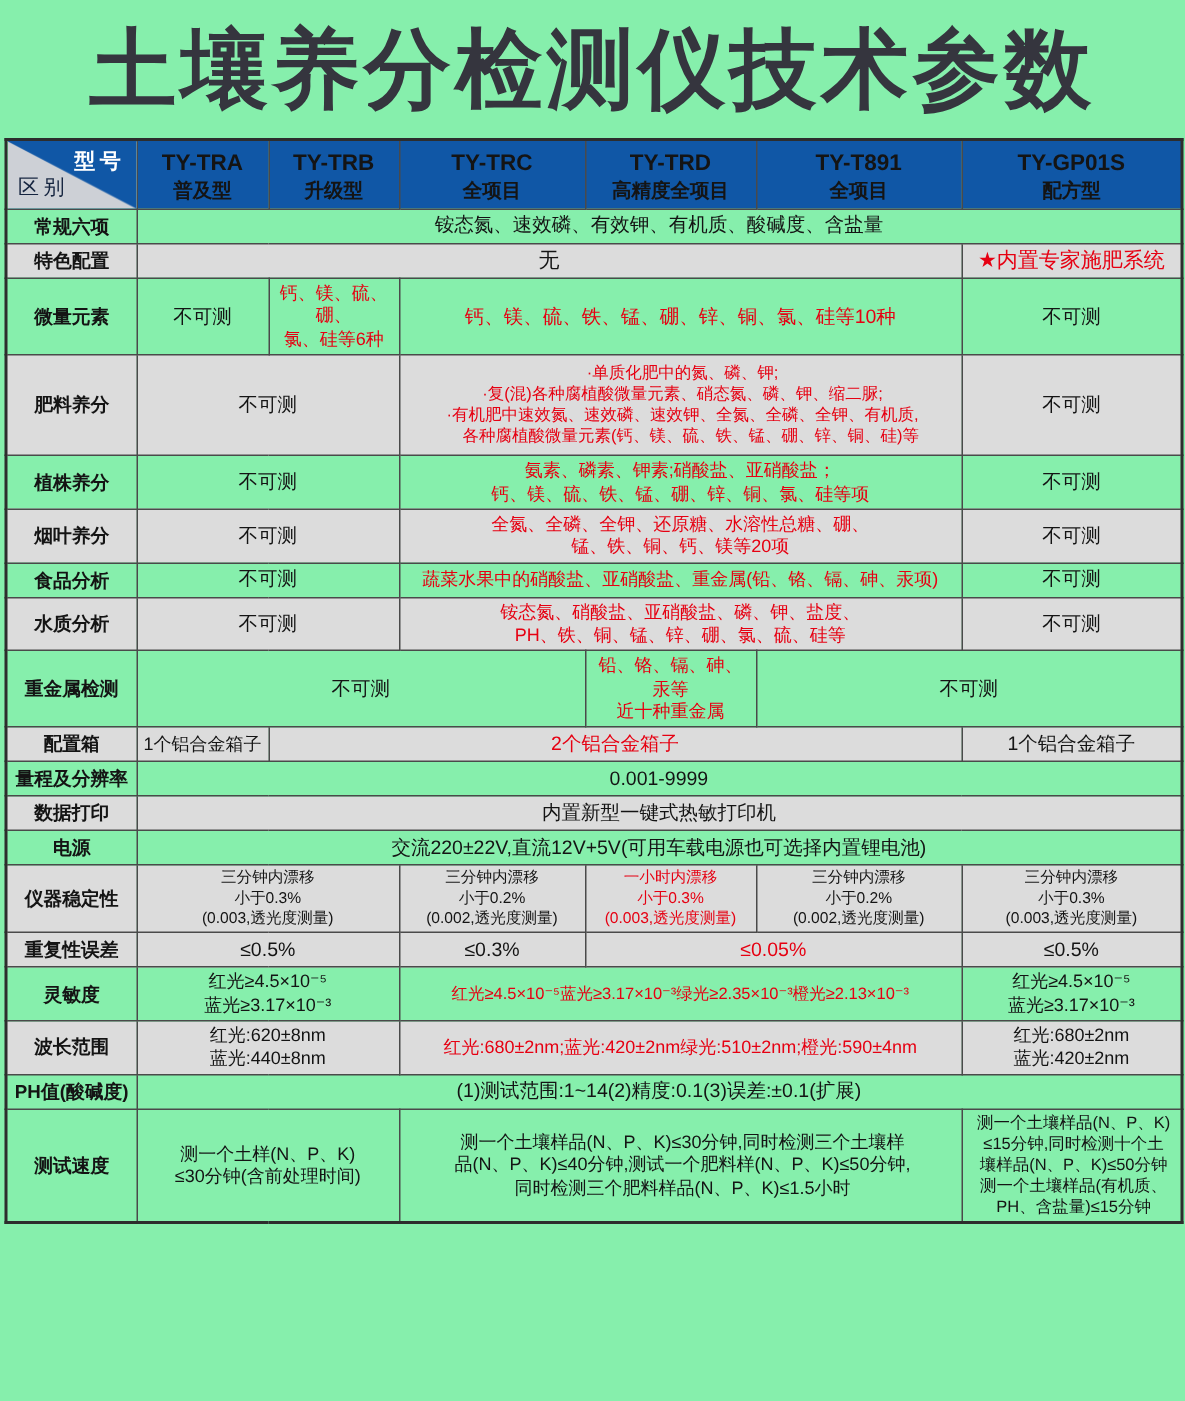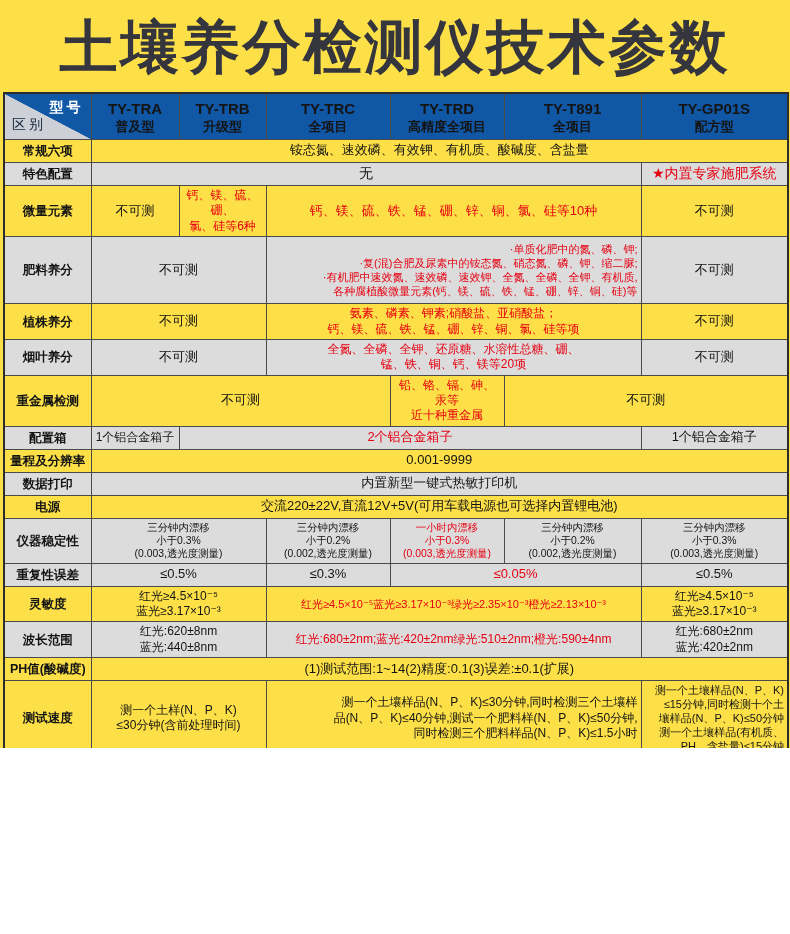--- a/index.html
+++ b/index.html
@@ -1,17 +1,17 @@
 <!DOCTYPE html>
 <html><head>
 <meta charset="utf-8">
 <style>
   html,body { margin:0; padding:0; background:#ffffff; }
   body { width:790px; font-family:"Liberation Sans","DejaVu Sans",sans-serif; }
-  .page { width:790px; height:748px; background:#fde047; overflow:hidden; box-sizing:border-box; }
+  .page { width:790px; height:934px; background:#86efac; overflow:hidden; box-sizing:border-box; }
 
   .title {
     margin:8px 0 6px; text-align:center;
     font-size:58px; font-weight:900; letter-spacing:3px;
     color:#35353e; line-height:1.35; white-space:nowrap;
   }
 
   table.spec-table {
     border-collapse:collapse; table-layout:fixed;
     width:784px; margin:0 3px;
@@ -37,21 +37,21 @@
     background:linear-gradient(to top right,#cdd0d6 49.4%,#1057a6 50.2%);
     padding:0;
   }
   .corner-tr { position:absolute; top:5px; right:7px; color:#ffffff; font-weight:bold; font-size:14px; letter-spacing:3px; }
   .corner-bl { position:absolute; bottom:5px; left:7px; color:#15243f; font-weight:normal; font-size:14px; letter-spacing:3px; }
 
   
   th.row-label { font-size:12.5px; font-weight:bold; padding:3px 1px; }
   td { font-size:12px; }
   td.red { color:#e60012; }
-  td.left { text-align:right; padding-left:6px; }
+  td.left { text-align:center; padding-left:6px; }
   td .ln { margin:0; }
   .lg { font-size:14px; }
   .md { font-size:13px;margin-top:32px; }
   .sm { font-size:11px; }
   .xs { font-size:10.4px; }
   .bold { font-weight:normal; }
   td.pad { padding-top:5px; padding-bottom:5px; }
 
   .footer-note {
     margin:16px 0 0; text-align:center;
@@ -140,21 +140,21 @@
             <div class="ln">不可测</div>
           </td>
         </tr>
         <tr class="shade">
           <th class="row-label">肥料养分</th>
           <td colspan="2" class="md">
             <div class="ln">不可测</div>
           </td>
           <td colspan="3" class="red left sm pad">
             <div class="ln">·单质化肥中的氮、磷、钾;</div>
-            <div class="ln">·复(混)合肥及尿素中的铵态氮、硝态氮、磷、钾、缩二脲;</div>
+            <div class="ln">·复(混)各种腐植酸微量元素、硝态氮、磷、钾、缩二脲;</div>
             <div class="ln">·有机肥中速效氮、速效磷、速效钾、全氮、全磷、全钾、有机质,</div>
             <div class="ln">　各种腐植酸微量元素(钙、镁、硫、铁、锰、硼、锌、铜、硅)等</div>
           </td>
           <td colspan="1" class="md">
             <div class="ln">不可测</div>
           </td>
         </tr>
         <tr>
           <th class="row-label">植株养分</th>
           <td colspan="2" class="md">
@@ -169,20 +169,45 @@
           </td>
         </tr>
         <tr class="shade">
           <th class="row-label">烟叶养分</th>
           <td colspan="2" class="md">
             <div class="ln">不可测</div>
           </td>
           <td colspan="3" class="red ">
             <div class="ln">全氮、全磷、全钾、还原糖、水溶性总糖、硼、</div>
             <div class="ln">锰、铁、铜、钙、镁等20项</div>
+          </td>
+          <td colspan="1" class="md">
+            <div class="ln">不可测</div>
+          </td>
+        </tr>
+        <tr>
+          <th class="row-label">食品分析</th>
+          <td colspan="2" class="md">
+            <div class="ln">不可测</div>
+          </td>
+          <td colspan="3" class="red ">
+            <div class="ln">蔬菜水果中的硝酸盐、亚硝酸盐、重金属(铅、铬、镉、砷、汞项)</div>
+          </td>
+          <td colspan="1" class="md">
+            <div class="ln">不可测</div>
+          </td>
+        </tr>
+        <tr class="shade">
+          <th class="row-label">水质分析</th>
+          <td colspan="2" class="md">
+            <div class="ln">不可测</div>
+          </td>
+          <td colspan="3" class="red ">
+            <div class="ln">铵态氮、硝酸盐、亚硝酸盐、磷、钾、盐度、</div>
+            <div class="ln">PH、铁、铜、锰、锌、硼、氯、硫、硅等</div>
           </td>
           <td colspan="1" class="md">
             <div class="ln">不可测</div>
           </td>
         </tr>
         <tr>
           <th class="row-label">重金属检测</th>
           <td colspan="3" class="md">
             <div class="ln">不可测</div>
           </td>

